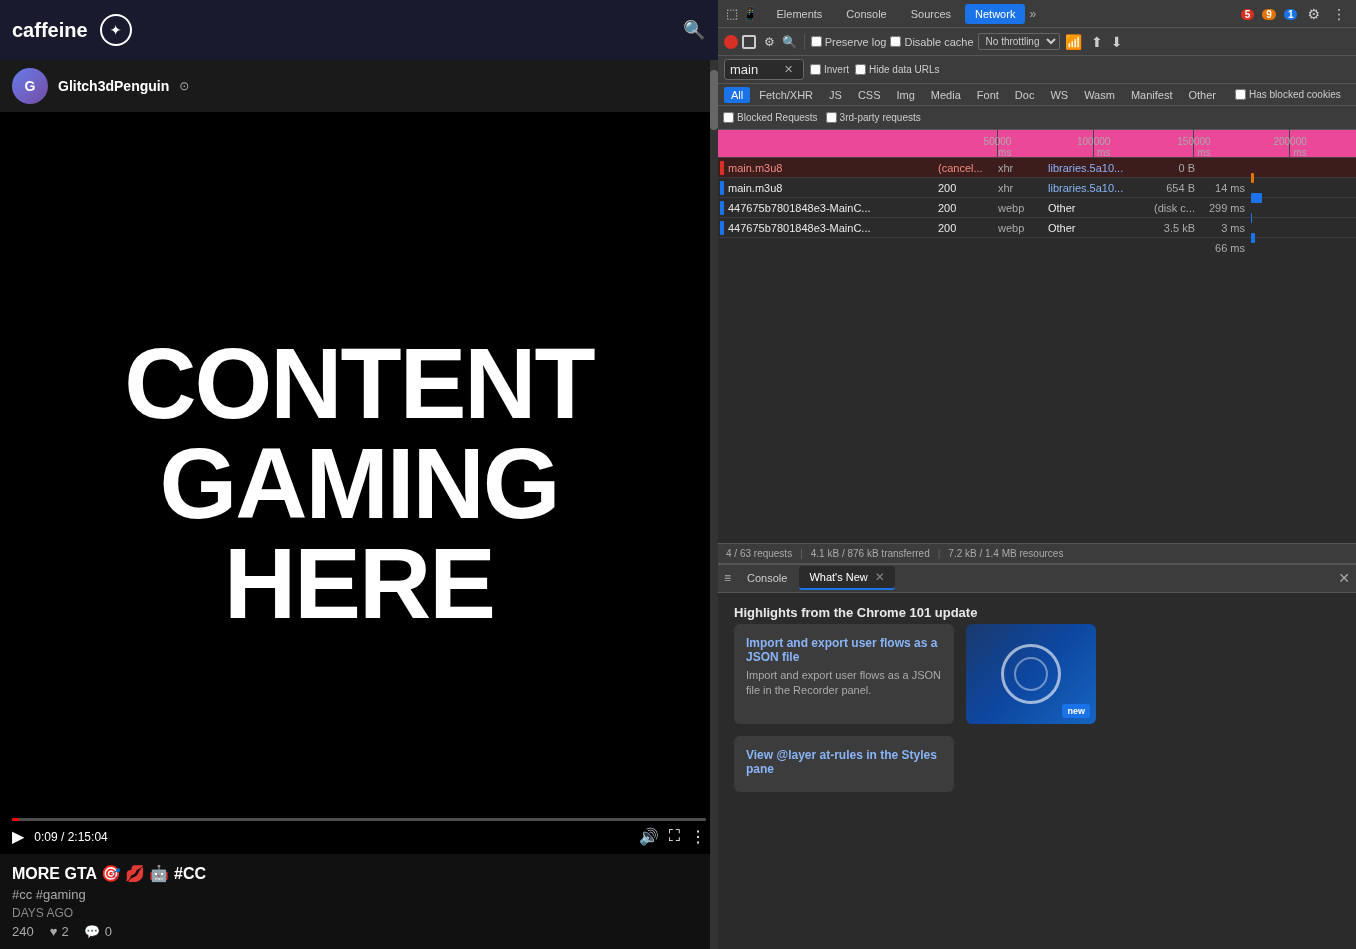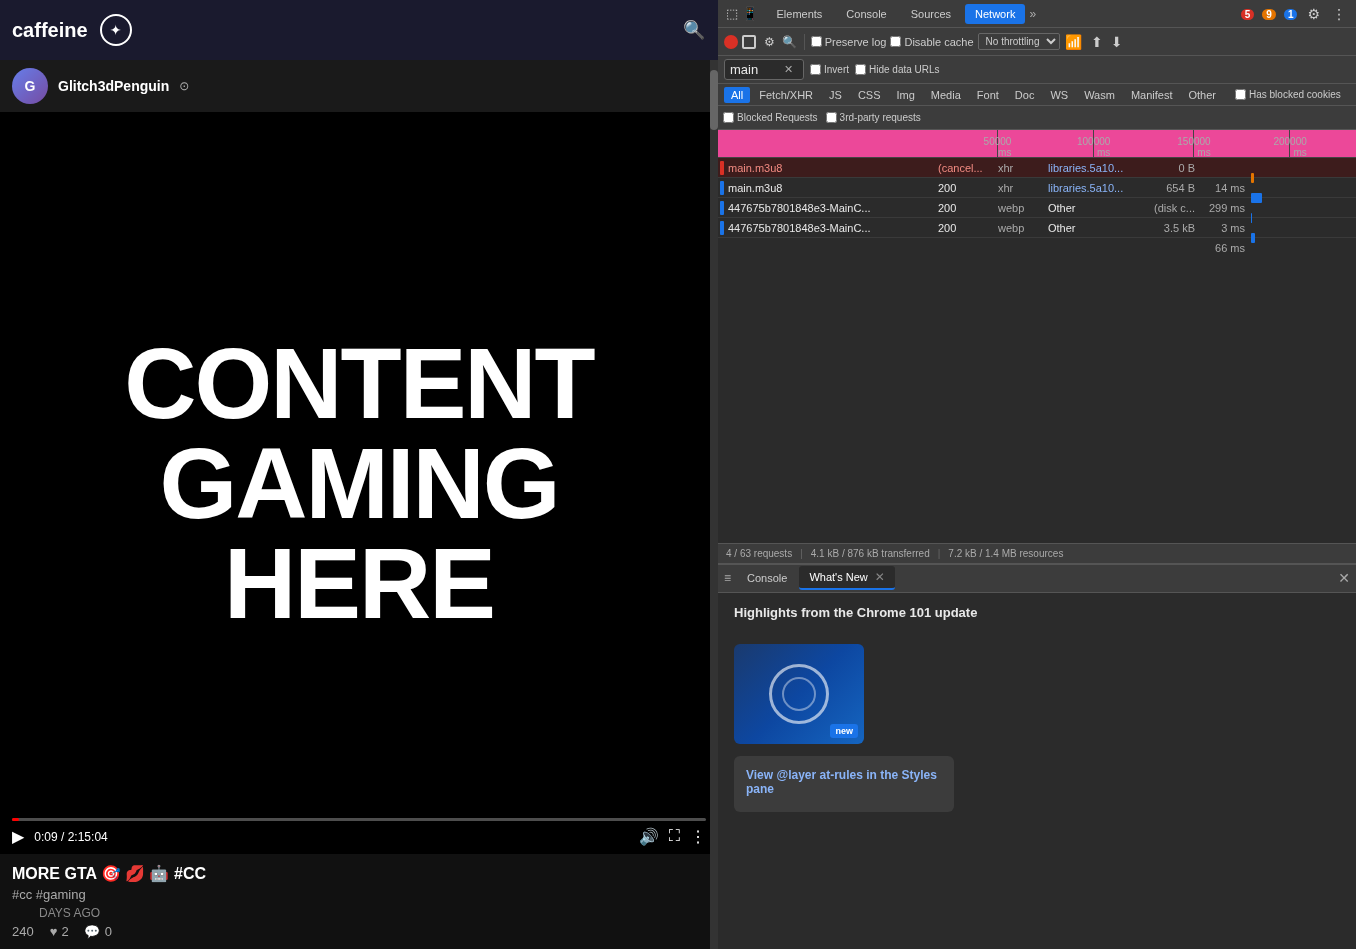--- a/index.html
+++ b/index.html
@@ -160,21 +160,20 @@
       margin-bottom: 4px;
     }
     .video-tags {
       font-size: 13px;
       color: #aaa;
     }
     .video-meta {
       font-size: 12px;
       color: #888;
       margin-top: 4px;
-      margin-left: 27px;
     }
     .stats-row {
       display: flex;
       align-items: center;
       gap: 16px;
       margin-top: 4px;
       font-size: 13px;
       color: #aaa;
     }
     .stat-item { display: flex; align-items: center; gap: 4px; }
@@ -537,21 +536,21 @@
     }
     .dt-bottom-content {
       flex: 1;
       padding: 12px 16px;
       overflow: auto;
     }
     .dt-bottom-title {
       font-size: 13px;
       color: #e8e8e8;
       font-weight: bold;
-      margin-bottom: 24px;
+      margin-bottom: 4px;
     }
     .dt-update-cards {
       display: flex;
       gap: 12px;
       flex-wrap: wrap;
     }
     .dt-update-card {
       background: #3c3c3c;
       border-radius: 6px;
       padding: 12px;
@@ -904,20 +903,24 @@
       <span class="dt-bottom-tab">Console</span>
       <span class="dt-bottom-tab active">
         <span>What's New</span>
         <span class="dt-bottom-tab-close">✕</span>
       </span>
       <span class="dt-bottom-close">✕</span>
     </div>
     <div class="dt-bottom-content">
       <div class="dt-bottom-title">Highlights from the Chrome 101 update</div>
       <div class="dt-update-cards">
+        <div class="dt-update-card">
+          <div class="dt-update-card-title">Import and export user flows as a JSON file</div>
+          <div class="dt-update-card-desc">Import and export user flows as a JSON file in the Recorder panel.</div>
+        </div>
         <div class="dt-thumbnail">
           <div class="dt-thumbnail-ring"></div>
           <div class="dt-new-badge">new</div>
         </div>
       </div>
       <div class="dt-bottom-section-2">
         <div class="dt-update-card">
           <div class="dt-update-card-title">View @layer at-rules in the Styles pane</div>
         </div>
       </div>

